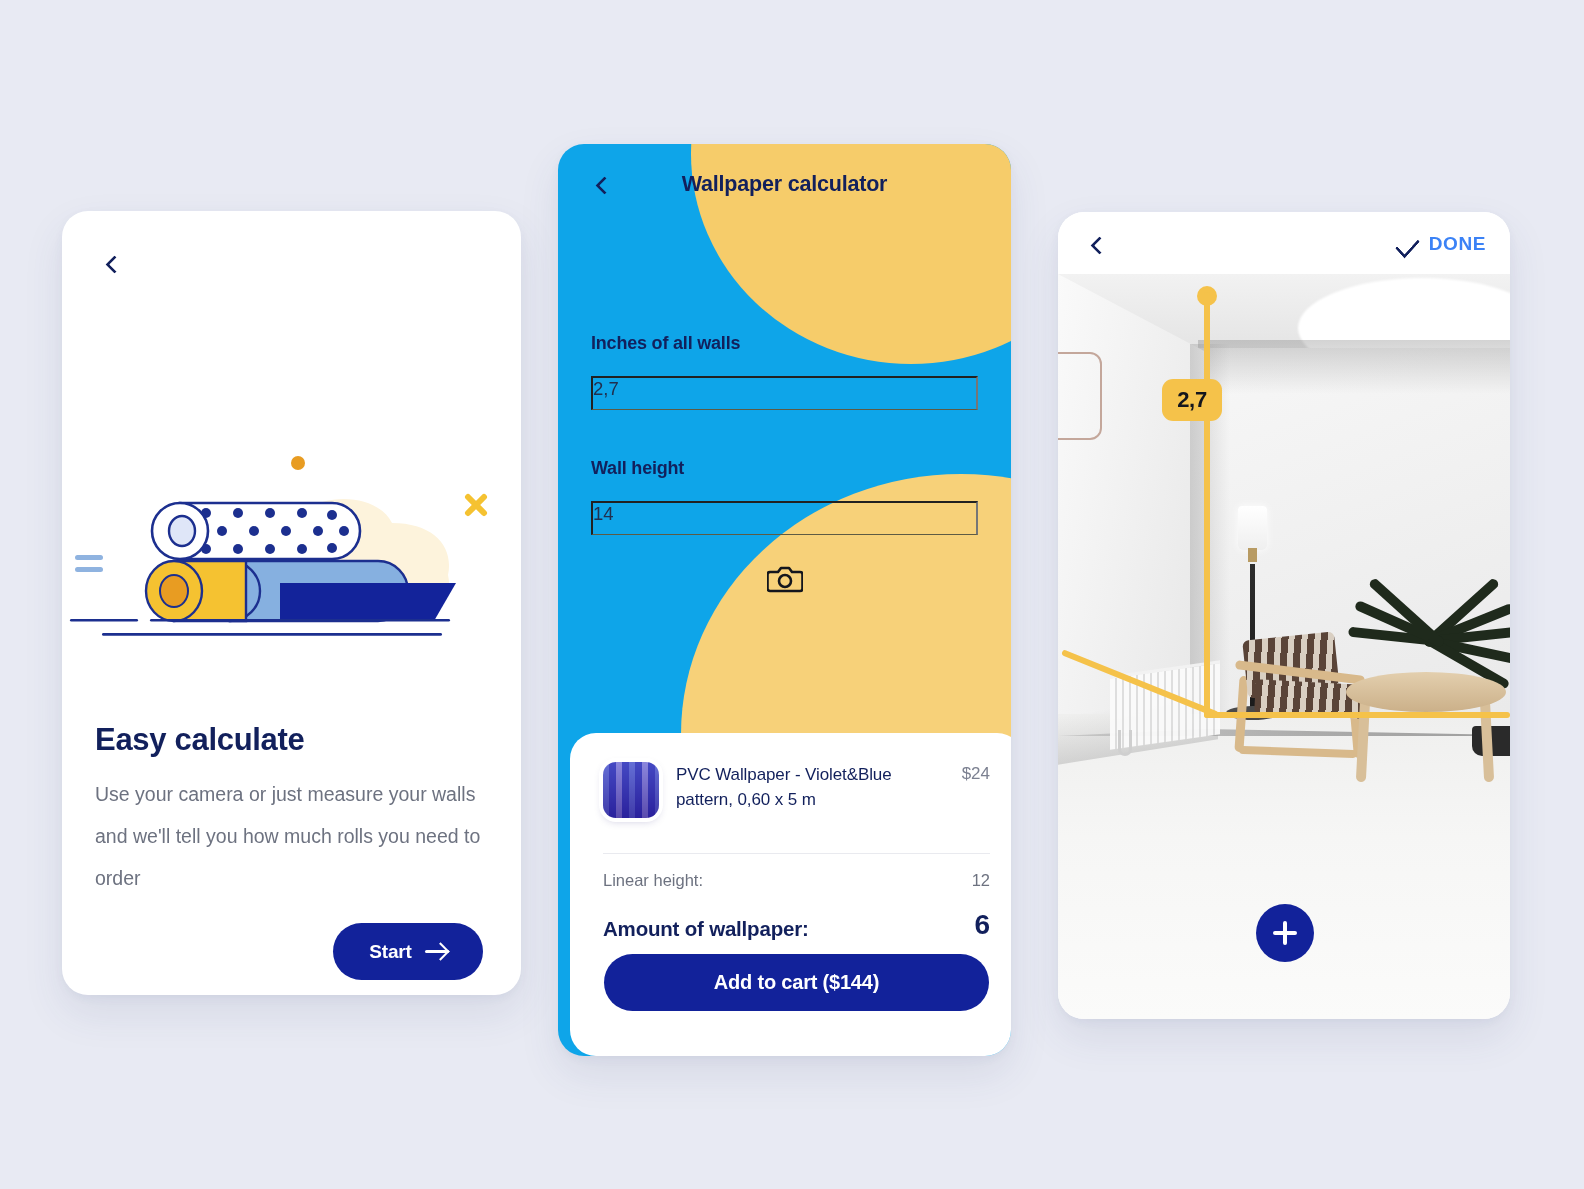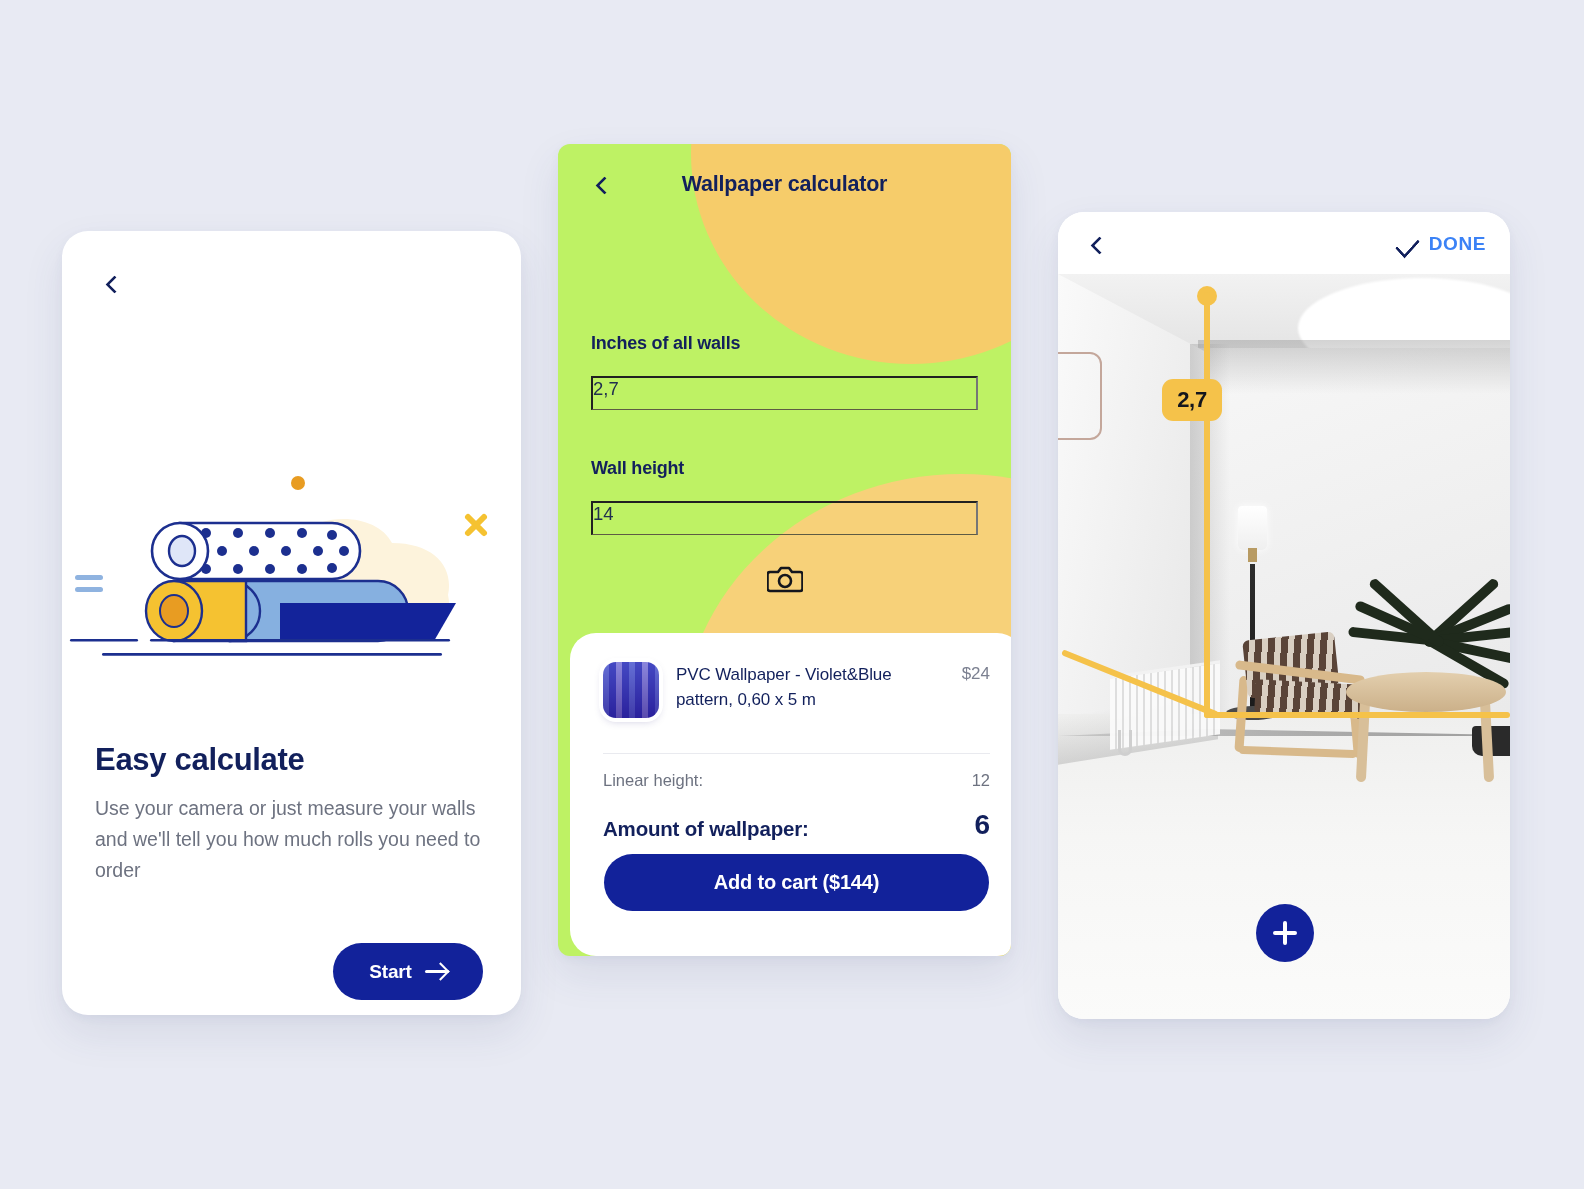--- a/index.html
+++ b/index.html
@@ -11,59 +11,58 @@
   }
   .stage { position: relative; width: 1584px; height: 1189px; }
 
   
   #card-onboarding {
     position: absolute; left: 62px; top: 211px;
     width: 459px; height: 784px;
     background: #ffffff; border-radius: 26px;
     box-shadow: 0 18px 40px rgba(60,70,120,.10), 0 3px 10px rgba(60,70,120,.05);
     overflow: hidden;
-    margin-top: 20px;
   }
   .chev {
     display:inline-block; width:13px; height:13px;
     border-left: 3.2px solid #12205c; border-bottom: 3.2px solid #12205c;
     transform: rotate(45deg); border-radius: 1px;
   }
   #c1-back { position:absolute; left:31px; top:32px; width:42px; height:42px;
              display:flex; align-items:center; justify-content:center; cursor:pointer; }
 
   #c1-illustration { position:absolute; left:0; top:240px; width:459px; height:200px; }
 
   #c1-title {
     position:absolute; left:33px; top:511px;
     font-size: 31px; font-weight: 700; color:#12205c; letter-spacing:-0.3px;
   }
   #c1-sub {
     position:absolute; left:33px; top:562px; width:392px;
-    font-size: 19.5px; line-height: 31px; color:#6d7280; font-weight:400;
+    font-size: 19.5px; line-height: 42px; color:#6d7280; font-weight:400;
   }
   #c1-start {
     position:absolute; left:271px; top:712px; width:150px; height:57px;
     background:#12229a; border-radius:30px; border:none; cursor:pointer;
     display:flex; align-items:center; justify-content:center; gap:13px;
   }
   #c1-start .lbl { color:#fff; font-size:19px; font-weight:700; letter-spacing:-0.2px; }
   .arrow-right { position:relative; width:22px; height:2.6px; background:#fff; border-radius:2px; }
   .arrow-right:after {
     content:""; position:absolute; right:0; top:-5px; width:11px; height:11px;
     border-top:2.6px solid #fff; border-right:2.6px solid #fff; transform:rotate(45deg);
   }
 
   
   #card-calculator {
     position:absolute; left:558px; top:144px;
-    width:453px; height:812px; border-radius:12px;
+    width:453px; height:912px; border-radius:26px;
     overflow:hidden;
     box-shadow: 0 18px 40px rgba(60,70,120,.10), 0 3px 10px rgba(60,70,120,.05);
-    background:#bef264;
+    background:#0ea5e9;
   }
   #c2-blob1 { position:absolute; right:-120px; top:-200px; width:440px; height:420px;
               background:#f6cc6a; border-radius:50%; }
   #c2-blob2 { position:absolute; right:-230px; top:330px; width:560px; height:520px;
               background:#f7d179; border-radius:50%; }
   #c2-head { position:absolute; left:0; top:0; width:453px; height:80px; }
   #c2-back { position:absolute; left:25px; top:20px; width:42px; height:42px;
              display:flex; align-items:center; justify-content:center; cursor:pointer; }
   #c2-title { position:absolute; left:0; top:28px; width:453px; text-align:center;
               font-size:21.5px; font-weight:700; color:#12205c; letter-spacing:-0.2px; }

